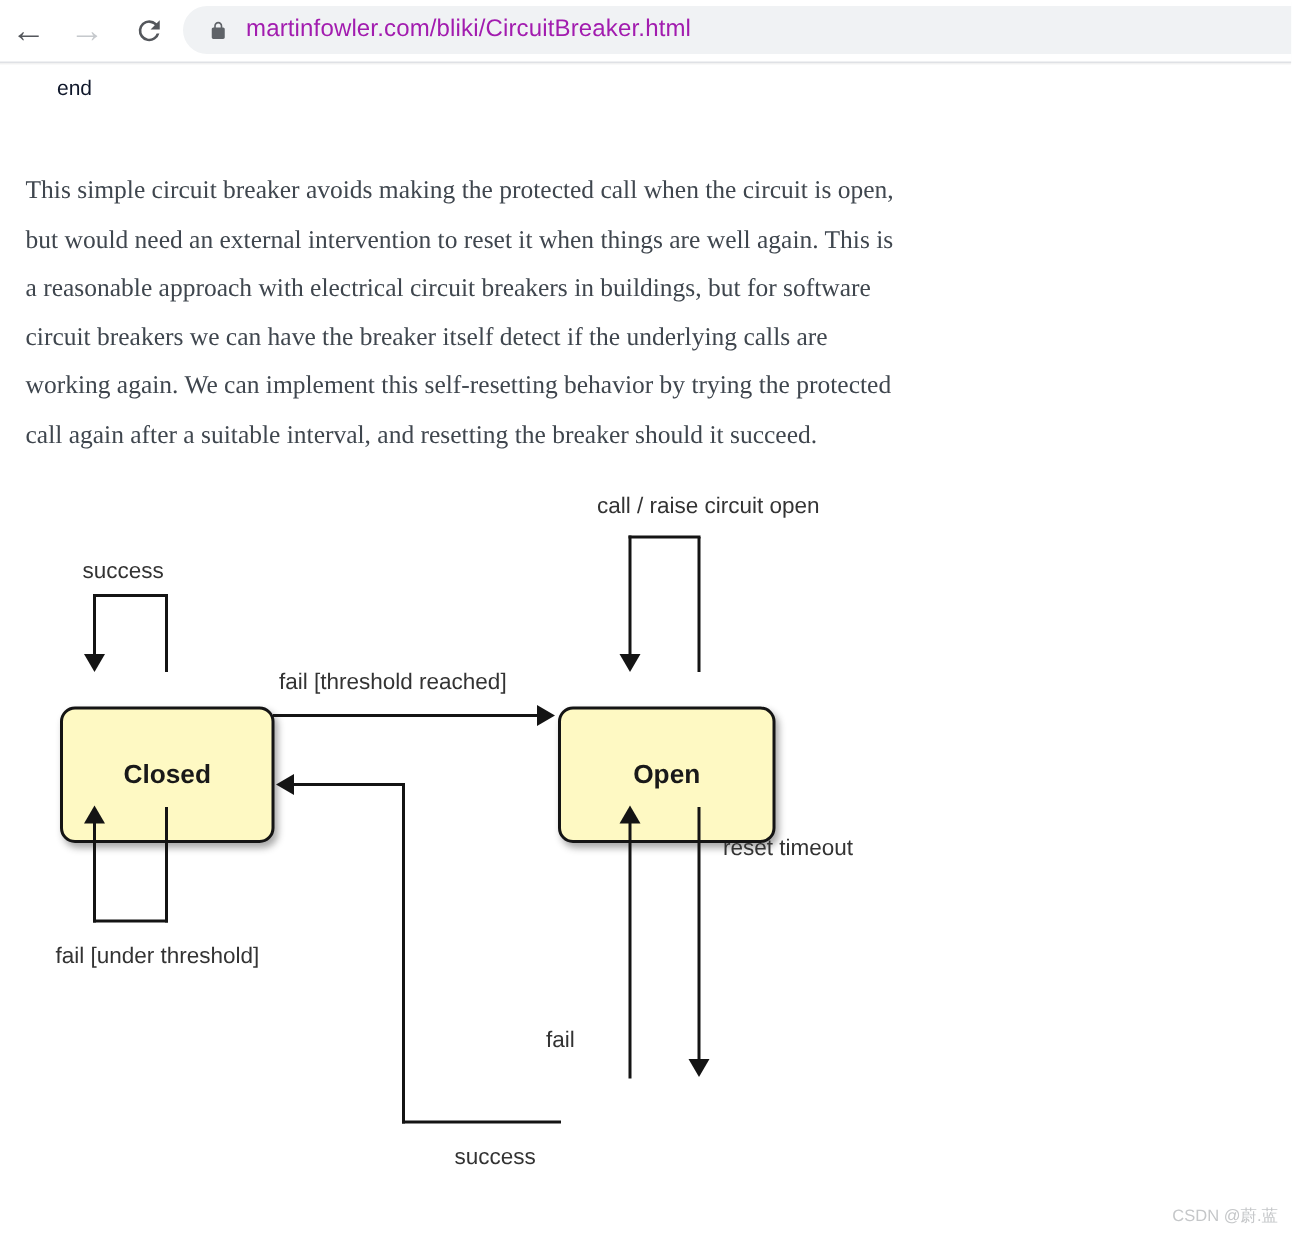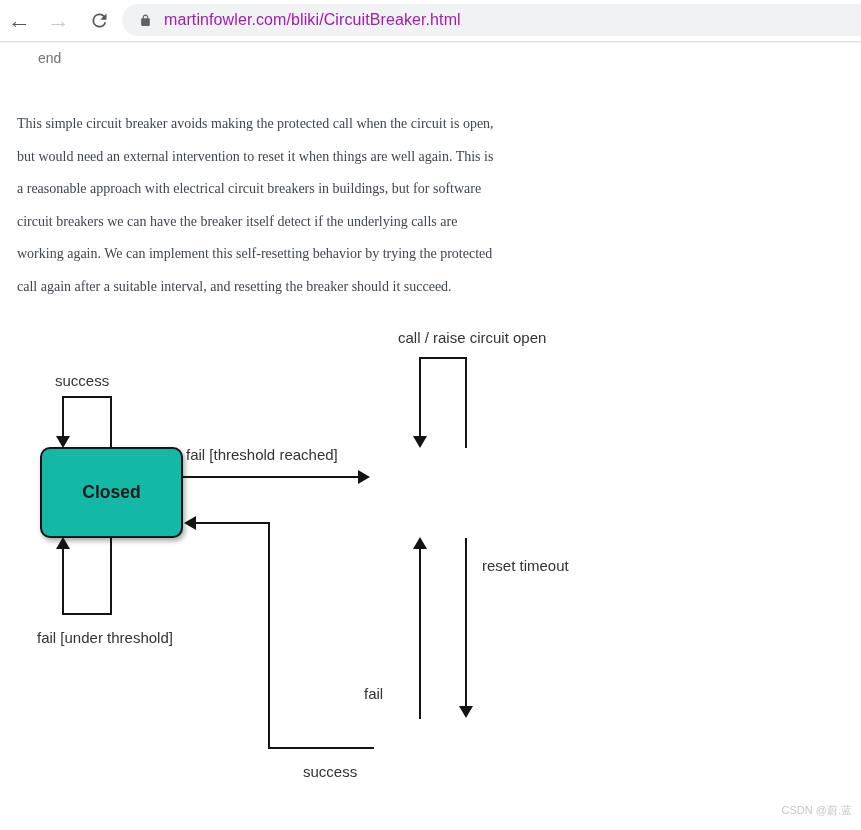--- a/index.html
+++ b/index.html
@@ -26,41 +26,41 @@
     position:absolute; left:122px; top:4px; height:32px; right:-22px;
     background:#f0f2f4; border-radius:17px;
     display:flex; align-items:center;
   }
   .omnibox .lock { margin-left:17px; display:flex; }
   .omnibox .url  { margin-left:12px; font-size:16px; color:#a21caf; letter-spacing:0.1px; }
 
   
   .end-label {
     position:absolute; left:38px; top:50px;
-    font-size:14px; color:#737373;
+    font-size:14px; color:#0f172a;
   }
   .paragraph {
     position:absolute; left:17px; top:94px; width:832px;
     font-family:"Liberation Serif", serif;
-    font-size:14px; line-height:32.5px; color:#3f464e;
+    font-size:17px; line-height:32.5px; color:#3f464e;
     white-space:pre-line;
   }
   .watermark {
     position:absolute; right:9px; top:803px;
     font-size:11px; color:#c5c7c9;
   }
 
   
   .diagram { position:absolute; left:0; top:0; width:861px; height:830px; }
   .state {
     position:absolute; box-sizing:border-box;
-    background:#14b8a6; border:2.5px solid #141414; border-radius:10px;
+    background:#fef9c3; border:2.5px solid #141414; border-radius:10px;
     box-shadow:2px 3px 5px rgba(40,40,40,0.40);
     display:flex; align-items:center; justify-content:center;
-    font-weight:bold; font-size:17.5px; color:#191919;
+    font-weight:bold; font-size:17.5px; color:#191919;margin-top:24px;
   }
   .state-closed { left:40px;  top:447px; width:143px; height:91px; }
   .state-open   { left:372px; top:447px; width:145px; height:91px; }
   .state-half   { left:373px; top:718px; width:143px; height:92px; }
 
   .line  { position:absolute; background:#141414; }
   .arrow { position:absolute; width:0; height:0; }
   .arrow-down  { border-left:7px solid transparent; border-right:7px solid transparent; border-top:12px solid #141414; }
   .arrow-up    { border-left:7px solid transparent; border-right:7px solid transparent; border-bottom:12px solid #141414; }
   .arrow-right { border-top:7px solid transparent; border-bottom:7px solid transparent; border-left:12px solid #141414; }
@@ -96,20 +96,21 @@
   <p class="paragraph">This simple circuit breaker avoids making the protected call when the circuit is open,
 but would need an external intervention to reset it when things are well again. This is
 a reasonable approach with electrical circuit breakers in buildings, but for software
 circuit breakers we can have the breaker itself detect if the underlying calls are
 working again. We can implement this self-resetting behavior by trying the protected
 call again after a suitable interval, and resetting the breaker should it succeed.</p>
 
   <div class="diagram">
 
     <div class="state state-closed">Closed</div>
+    <div class="state state-open">Open</div>
 
     <div class="dlabel" style="left:55px;  top:372px;">success</div>
     <div class="dlabel" style="left:186px; top:446px;">fail [threshold reached]</div>
     <div class="dlabel" style="left:37px;  top:629px;">fail [under threshold]</div>
     <div class="dlabel" style="left:398px; top:329px;">call / raise circuit open</div>
     <div class="dlabel" style="left:482px; top:557px;">reset timeout</div>
     <div class="dlabel" style="left:364px; top:685px;text-align:center;">fail</div>
     <div class="dlabel" style="left:303px; top:763px;">success</div>
 
     <div class="line" style="left:62px;  top:396px; width:2px;  height:42px;"></div>

